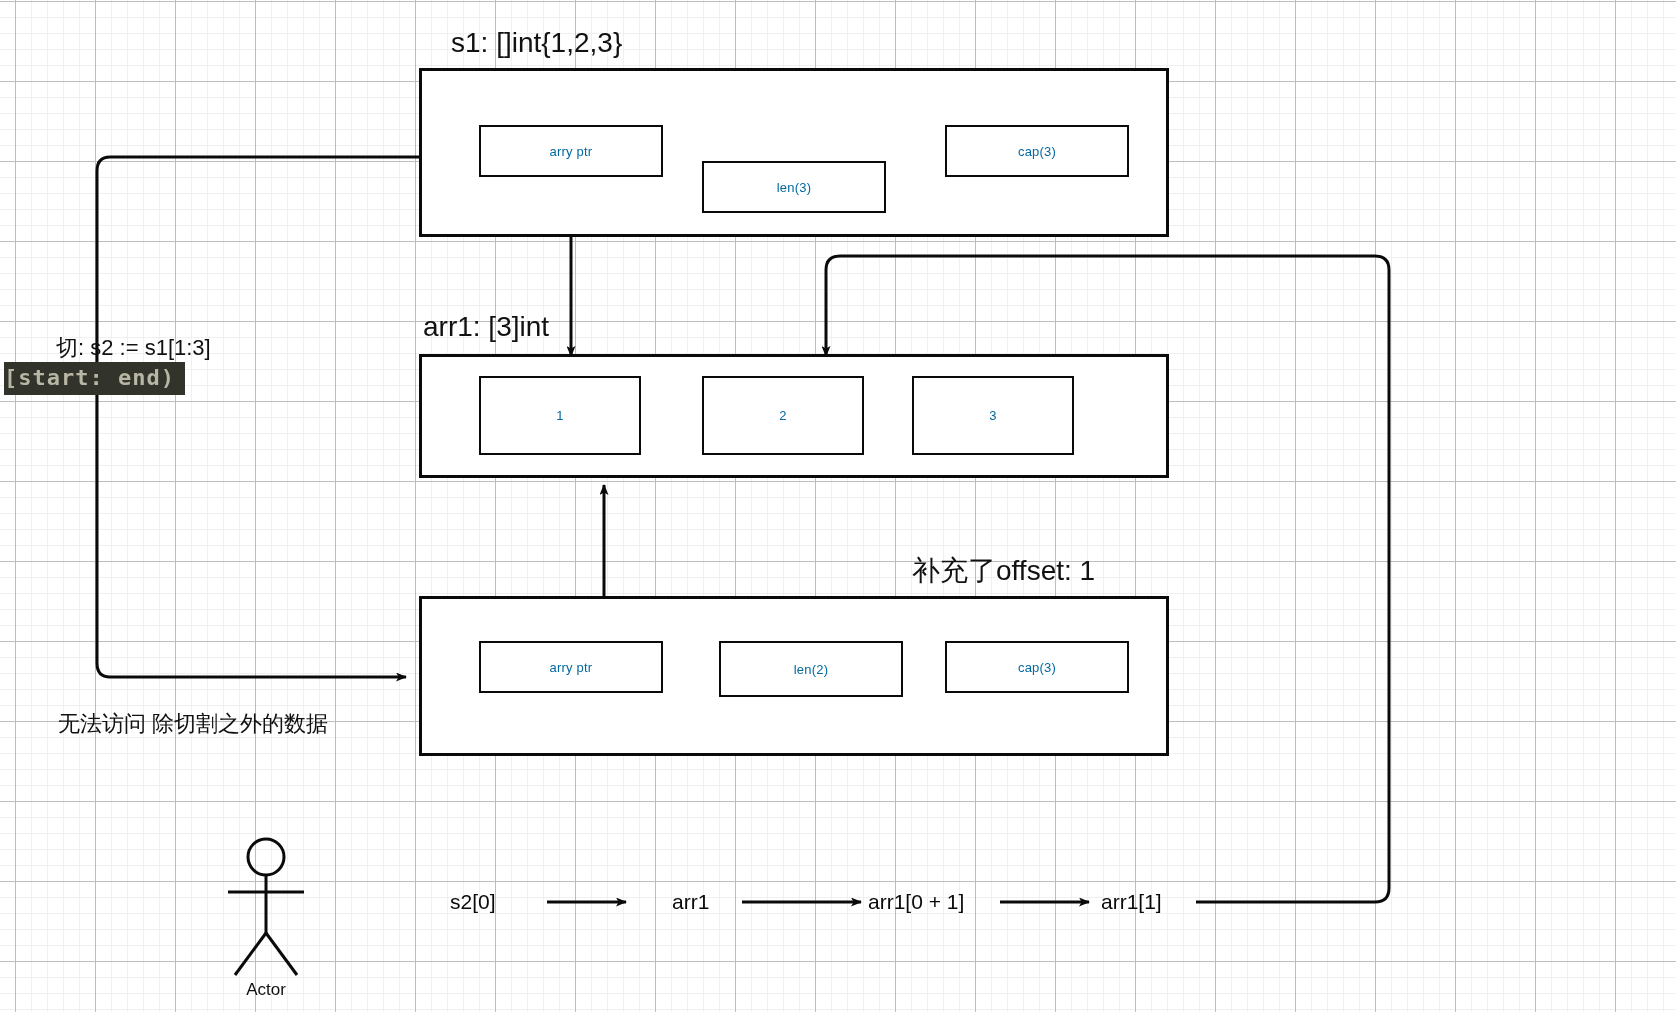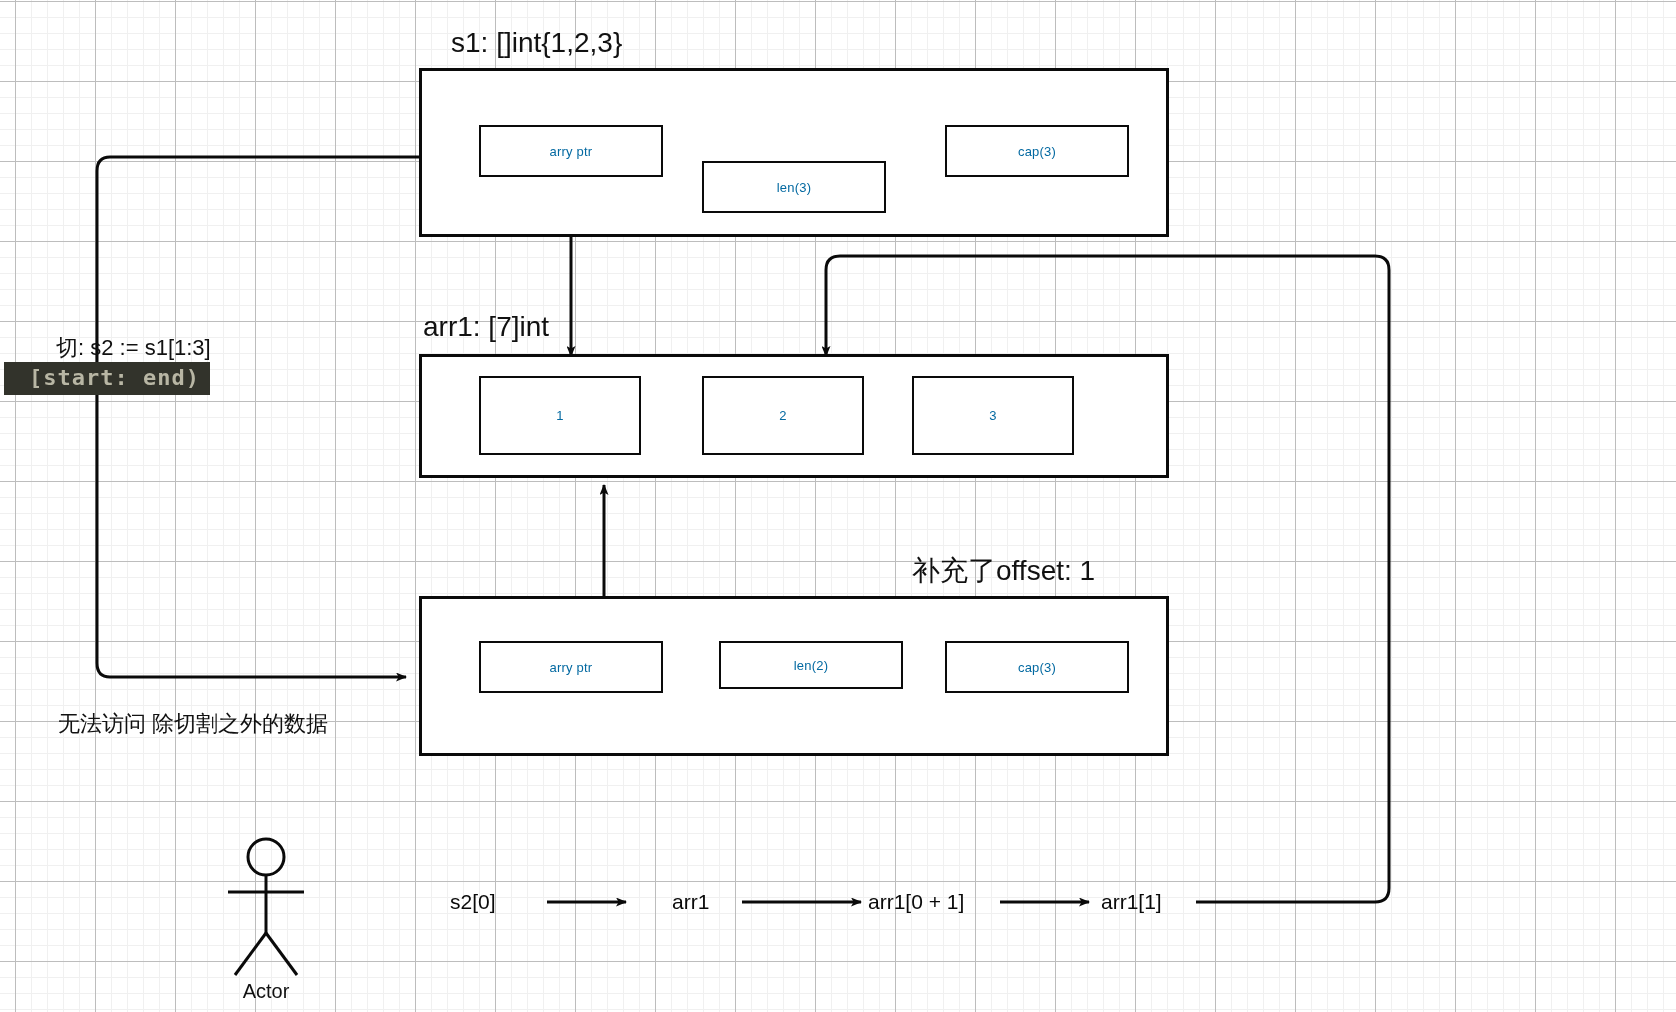--- a/index.html
+++ b/index.html
@@ -67,32 +67,32 @@
     white-space: nowrap;
   }
   .code-chip {
     position: absolute;
     background: #32332b;
     color: #b8b6a4;
     font-family: "DejaVu Sans Mono", "Liberation Mono", monospace;
     font-size: 22px;
     font-weight: bold;
     letter-spacing: 1px;
-    padding: 3px 10px 5px 25px;
+    padding: 3px 10px 5px 0;
     white-space: nowrap;
   }
   .flow-label {
     position: absolute;
     font-size: 21px;
     color: #0a0a0a;
     white-space: nowrap;
   }
   .actor-label {
     position: absolute;
-    font-size: 20px;
+    font-size: 17px;
     color: #111111;
     white-space: nowrap;
     text-align: center;
   }
 </style>
 </head>
 <body>
 
 <div id="canvas">
 
@@ -125,34 +125,34 @@
   </svg>
 
   <div class="caption" style="left:451px; top:27px;">s1: []int{1,2,3}</div>
 
   <div class="struct-box" style="left:419px; top:68px; width:750px; height:169px;"></div>
 
   <div class="cell" style="left:479px; top:125px; width:184px; height:52px;">arry ptr</div>
   <div class="cell" style="left:702px; top:125px; width:184px; height:52px;margin-top:36px;">len(3)</div>
   <div class="cell" style="left:945px; top:125px; width:184px; height:52px;">cap(3)</div>
 
-  <div class="caption" style="left:423px; top:311px;">arr1: [7]int</div>
+  <div class="caption" style="left:423px; top:311px;">arr1: [3]int</div>
 
   <div class="struct-box" style="left:419px; top:354px; width:750px; height:124px;"></div>
 
   <div class="cell" style="left:479px; top:376px; width:162px; height:79px;">1</div>
   <div class="cell" style="left:702px; top:376px; width:162px; height:79px;">2</div>
   <div class="cell" style="left:912px; top:376px; width:162px; height:79px;">3</div>
 
   <div class="caption" style="left:912px; top:552px;">补充了offset: 1</div>
 
   <div class="struct-box" style="left:419px; top:596px; width:750px; height:160px;"></div>
 
   <div class="cell" style="left:479px; top:641px; width:184px; height:52px;">arry ptr</div>
-  <div class="cell" style="left:719px; top:641px; width:184px; height:48px;">len(2)</div>
+  <div class="cell" style="left:719px; top:641px; width:184px; height:56px;">len(2)</div>
   <div class="cell" style="left:945px; top:641px; width:184px; height:52px;">cap(3)</div>
 
   <div class="cjk-note" style="left:8px; top:333px;margin-left:48px;">切:  s2 := s1[1:3]</div>
 
   <div class="code-chip" style="left:4px; top:362px;">[start: end)</div>
 
   <div class="cjk-note" style="left:58px; top:709px;">无法访问 除切割之外的数据</div>
 
   <div class="flow-label" style="left:450px; top:890px;text-align:center;">s2[0]</div>
   <div class="flow-label" style="left:672px; top:890px;">arr1</div>

